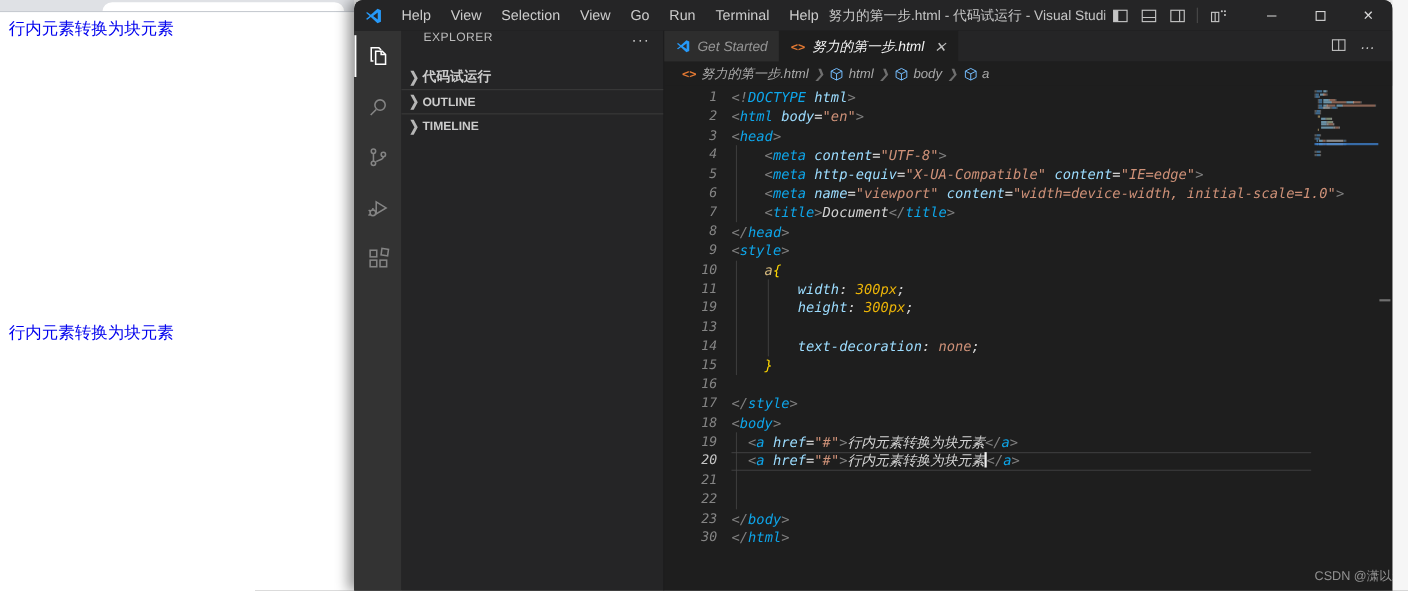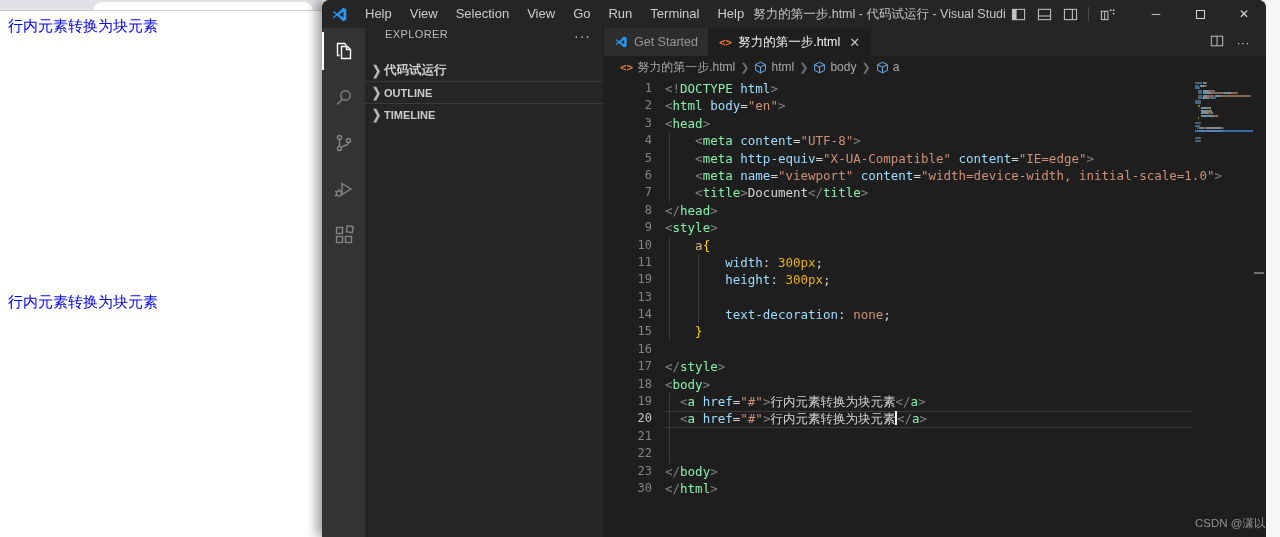--- a/index.html
+++ b/index.html
@@ -48,21 +48,21 @@
   .sidebar { width:239px; background:#252526; flex:none; position:relative; border-right:1px solid #1b1b1c; }
   .sb-header { height:32px; display:flex; padding:0 12px 0 20px; }
   .sb-title { font-size:11px; color:#bbbbbb; letter-spacing:.4px; flex:1; }
   .sb-dots { color:#c5c5c5; font-size:14px; letter-spacing:1px; }
   .sb-row { height:21px; display:flex; align-items:center; padding-left:4px; color:#cccccc; }
   .sb-row .chev { color:#b6b6b6; font-size:11px; width:15px; text-align:center; transform:scaleY(1.2); }
   .sb-row.folder { font-weight:bold; font-size:12.5px; }
   .sb-row.section { font-weight:bold; font-size:11px; border-top:1px solid #3a3a3a; height:22px; }
 
   
-  .editorcol { flex:1; display:flex; flex-direction:column; position:relative; background:#1e1e1e; }
+  .editorcol { flex:1; display:flex; flex-direction:column; position:relative; background:#1e1e1e;font-style:italic; }
   .tabbar { height:28px; background:#252526; display:flex; flex:none; }
   .tab { display:flex; align-items:center; padding:0 10px; font-size:12.5px; color:#969696; background:#2d2d2d; border-right:1px solid #1e1e1e; }
   .tab.active { background:#1e1e1e; color:#f3f3f3; }
   .tab .ticn { margin-right:6px; display:flex; align-items:center; }
   .html-ic { color:#e37933; font-family:"DejaVu Sans Mono",monospace; font-weight:bold; font-size:11px; }
   .tab-close { margin-left:9px; color:#c0c0c0; font-size:13px; }
   .tabbar-actions { margin-left:auto; display:flex; align-items:center; padding-right:10px; }
   .tabbar-actions .ebtn { width:26px; text-align:center; color:#c5c5c5; }
   .tabbar-actions svg { stroke:#c5c5c5; fill:none; stroke-width:1.1; }
 
@@ -71,21 +71,21 @@
   .crumb .sep { color:#6e6e6e; margin:0 5px; font-size:11px; }
   .crumb svg { margin-right:4px; }
 
   
   .codearea { position:relative; flex:1; overflow:hidden; font-family:"DejaVu Sans Mono",monospace; font-size:12.5px; }
   .code-lines { position:absolute; left:0; top:2px; right:0; }
   .row { display:flex; height:17.4px; line-height:17.4px; }
   .ln { width:61px; flex:none; text-align:right; padding-right:13px; color:#858585; font-size:12px; }
   .row.cur .ln { color:#c6c6c6; }
   .lc { white-space:pre; }
-  .tok-p { color:#808080; } .tok-t { color:#86efac; } .tok-a { color:#9cdcfe; }
+  .tok-p { color:#808080; } .tok-t { color:#0ea5e9; } .tok-a { color:#9cdcfe; }
   .tok-s { color:#ce9178; } .tok-w { color:#d4d4d4; } .tok-n { color:#eab308; }
   .tok-k { color:#ce9178; } .tok-sel { color:#d7ba7d; } .tok-b { color:#ffd700; }
   .cursor { display:inline-block; width:1.5px; height:14px; background:#f0f0f0; vertical-align:-2px; }
   .cur-line-box { position:absolute; left:61px; right:74px; height:17.4px; border-top:1px solid #3c3c3e; border-bottom:1px solid #3c3c3e; pointer-events:none; }
   .guide { position:absolute; width:1px; background:#474747; opacity:.7; }
 
   
   .minimap { position:absolute; top:0; right:13px; width:58px; bottom:0; padding-top:4px; }
   .mm-row { height:2px; margin-bottom:0.5px; white-space:nowrap; font-size:0; }
   .mm-seg { display:inline-block; height:2px; opacity:.6; }

